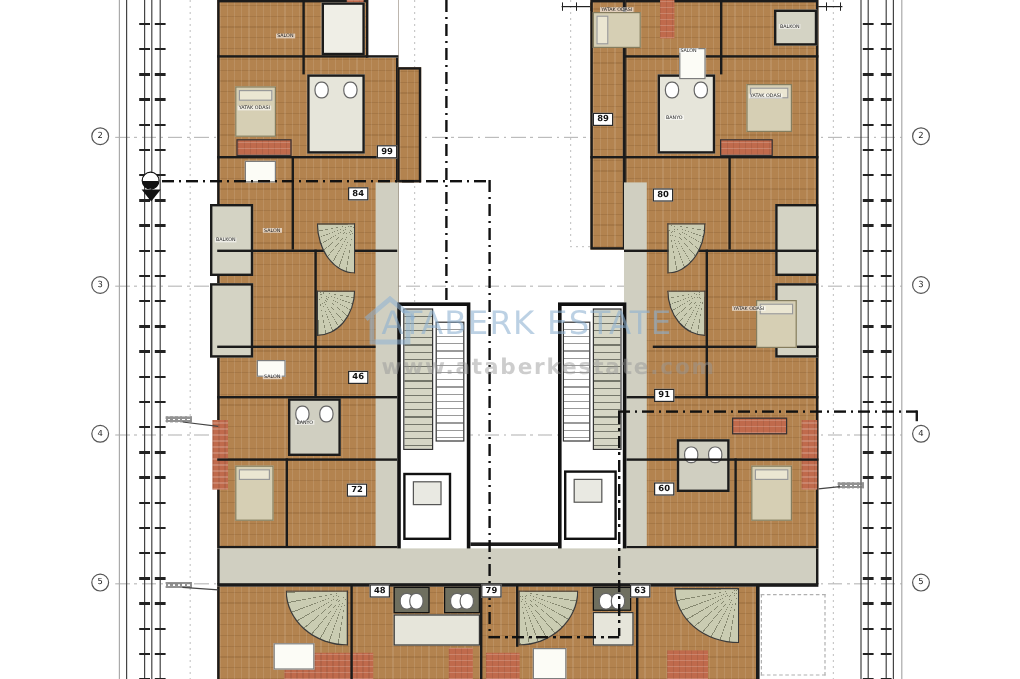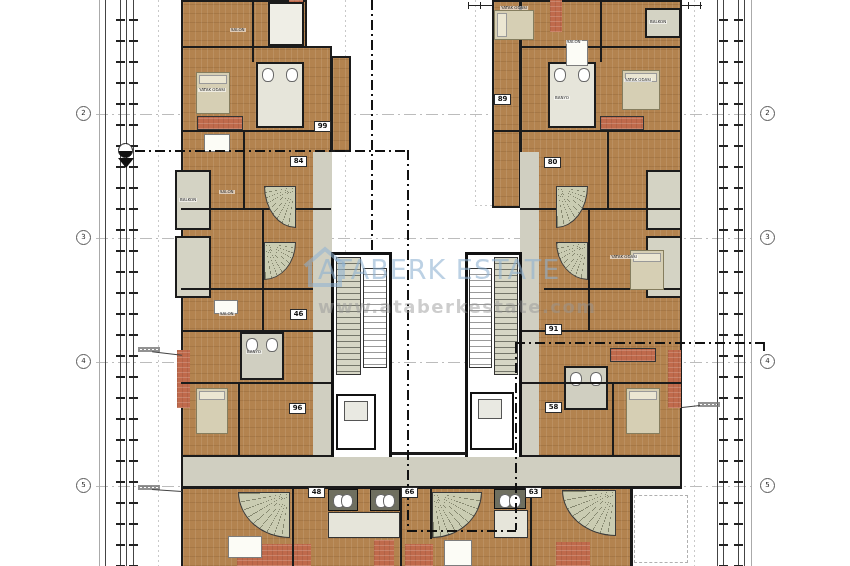--- a/index.html
+++ b/index.html
@@ -236,33 +236,33 @@
   <div class="abs unit" style="left:314px;top:101px;margin-top:20px;">
       <span>99</span>
     </div>
   <div class="abs unit" style="left:290px;top:156px;">
       <span>84</span>
     </div>
   <div class="abs unit" style="left:290px;top:309px;">
       <span>46</span>
     </div>
   <div class="abs unit" style="left:289px;top:403px;">
-      <span>96</span>
+      <span>72</span>
     </div>
   <div class="abs unit" style="left:308px;top:487px;">
       <span>48</span>
     </div>
   <div class="abs unit" style="left:401px;top:487px;">
-      <span>66</span>
+      <span>79</span>
     </div>
   <div class="abs unit" style="left:525px;top:487px;">
       <span>63</span>
     </div>
   <div class="abs unit" style="left:545px;top:402px;">
-      <span>58</span>
+      <span>60</span>
     </div>
   <div class="abs unit" style="left:545px;top:304px;margin-top:20px;">
       <span>91</span>
     </div>
   <div class="abs unit" style="left:544px;top:157px;">
       <span>80</span>
     </div>
   <div class="abs unit" style="left:494px;top:94px;align-items:center;">
       <span>89</span>
     </div>

